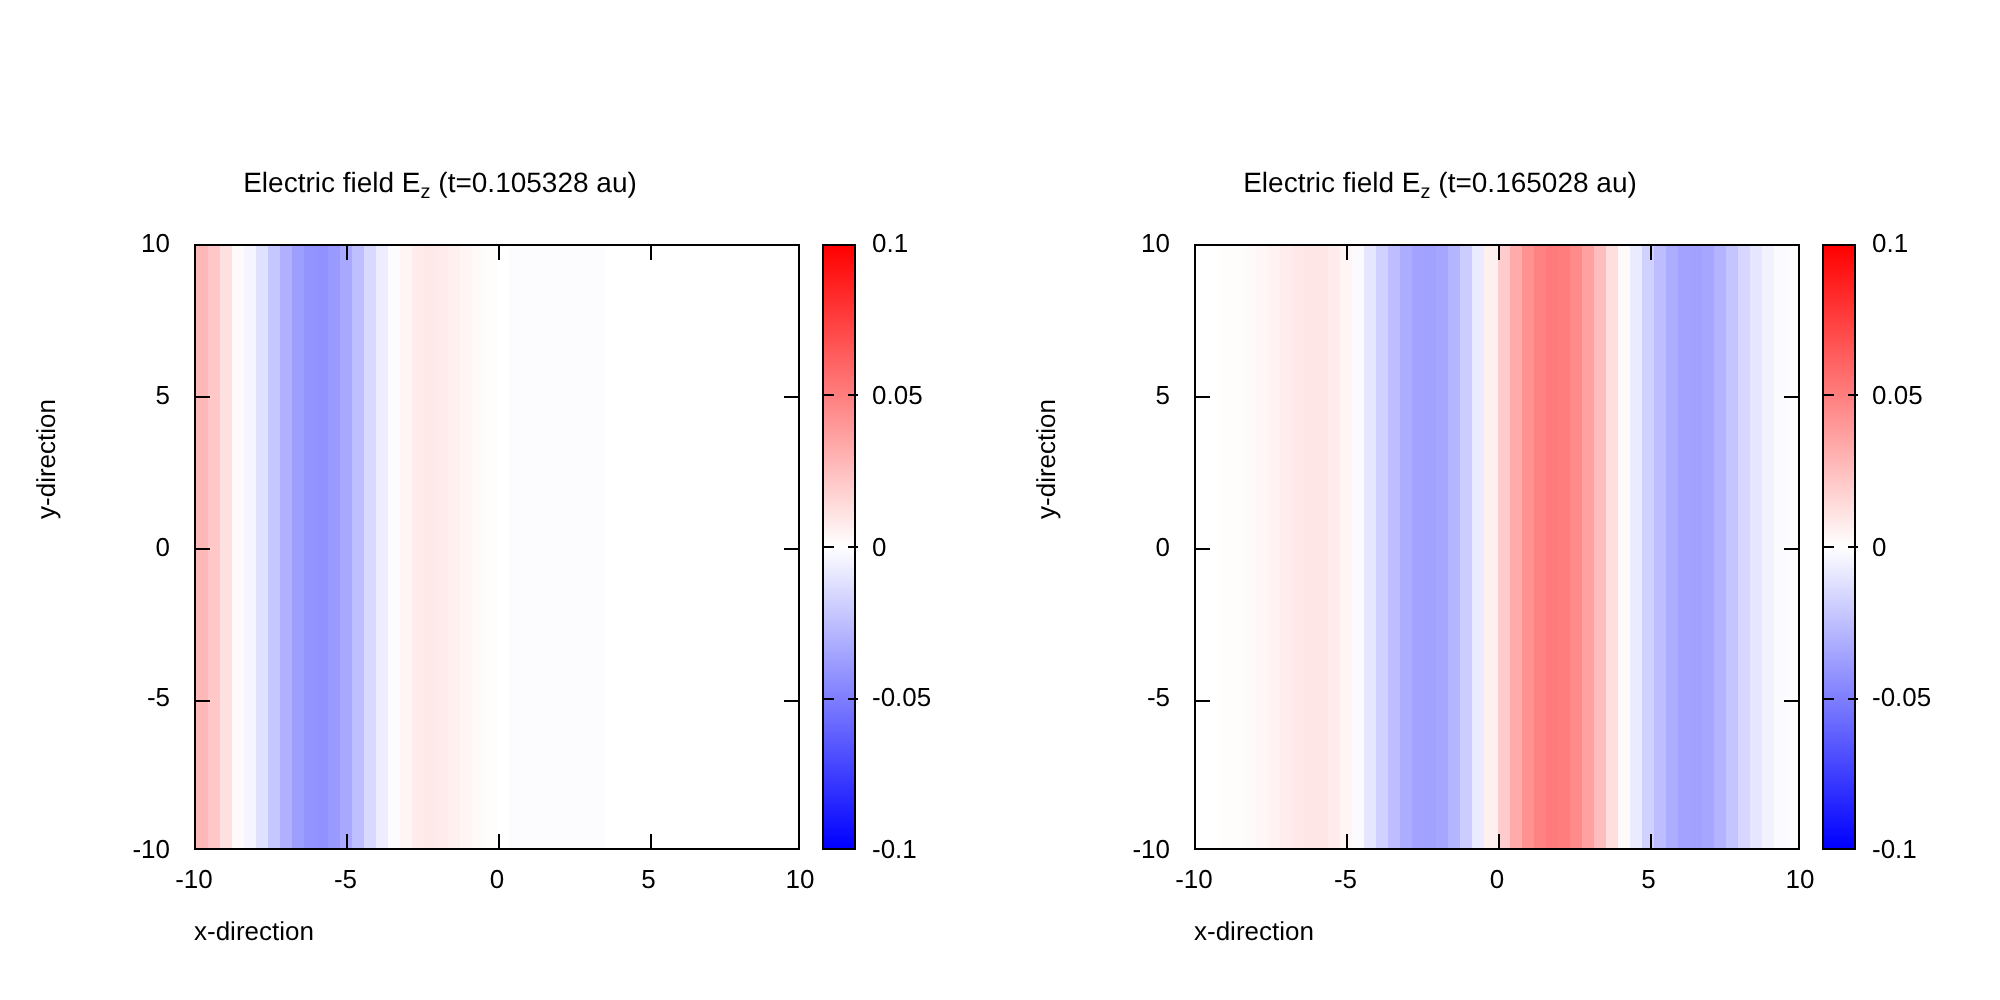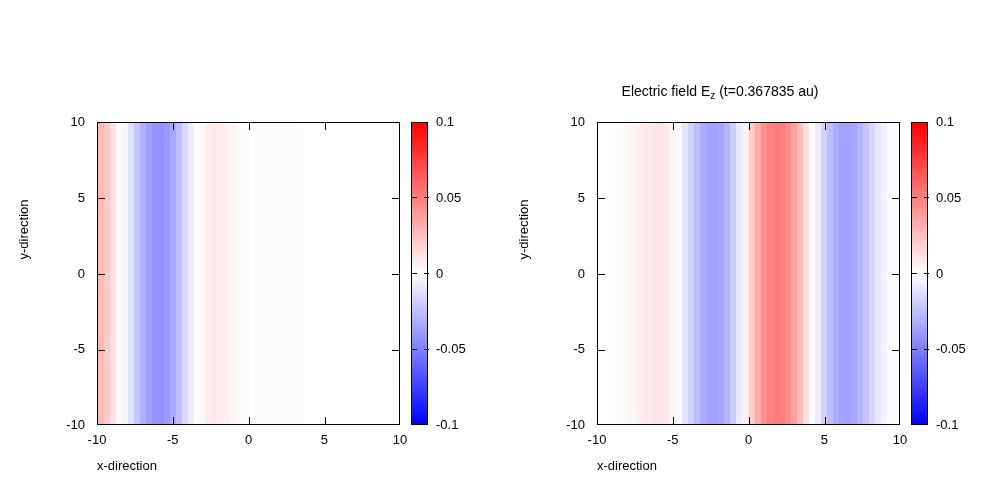--- a/index.html
+++ b/index.html
@@ -86,20 +86,23 @@
     left:436px;
     font-size:13px;
     text-align:left;
     white-space:nowrap;
   }
 </style>
 </head>
 <body>
 
 <div class="panel" id="panel-left">
+  <div class="plot-title">
+    <span>Electric field E</span><sub>z</sub><span> (t=0.105328 au)</span>
+  </div>
 
   <div class="frame">
     <div class="field">
         <div class="band" style="left: 0%; width: 2.15%; background: rgb(255, 184, 184);"></div>
         <div class="band" style="left: 2%; width: 2.15%; background: rgb(255, 199, 199);"></div>
         <div class="band" style="left: 4%; width: 2.15%; background: rgb(255, 224, 224);"></div>
         <div class="band" style="left: 6%; width: 2.15%; background: rgb(255, 250, 250);"></div>
         <div class="band" style="left: 8%; width: 2.15%; background: rgb(245, 245, 255);"></div>
         <div class="band" style="left: 10%; width: 2.15%; background: rgb(224, 224, 255);"></div>
         <div class="band" style="left: 12%; width: 2.15%; background: rgb(199, 199, 255);"></div>
@@ -185,21 +188,21 @@
     <div class="cbar-tick-r" style="top: 272.8px;"></div>
     <div class="cblabel" style="top: 265.5px;">0</div>
     <div class="cbar-tick-l" style="top: 348.55px;"></div>
     <div class="cbar-tick-r" style="top: 348.55px;"></div>
     <div class="cblabel" style="top: 341.25px;">-0.05</div>
     <div class="cblabel" style="top: 417px;">-0.1</div>
   </div>
 
 <div class="panel" id="panel-right">
   <div class="plot-title">
-    <span>Electric field E</span><sub>z</sub><span> (t=0.367835 au)</span>
+    <span>Electric field E</span><sub>z</sub><span> (t=0.165028 au)</span>
   </div>
 
   <div class="frame">
     <div class="field">
         <div class="band" style="left: 0%; width: 2.15%; background: rgb(255, 255, 255);"></div>
         <div class="band" style="left: 2%; width: 2.15%; background: rgb(255, 255, 255);"></div>
         <div class="band" style="left: 4%; width: 2.15%; background: rgb(255, 252, 252);"></div>
         <div class="band" style="left: 6%; width: 2.15%; background: rgb(255, 252, 252);"></div>
         <div class="band" style="left: 8%; width: 2.15%; background: rgb(255, 250, 250);"></div>
         <div class="band" style="left: 10%; width: 2.15%; background: rgb(255, 247, 247);"></div>

